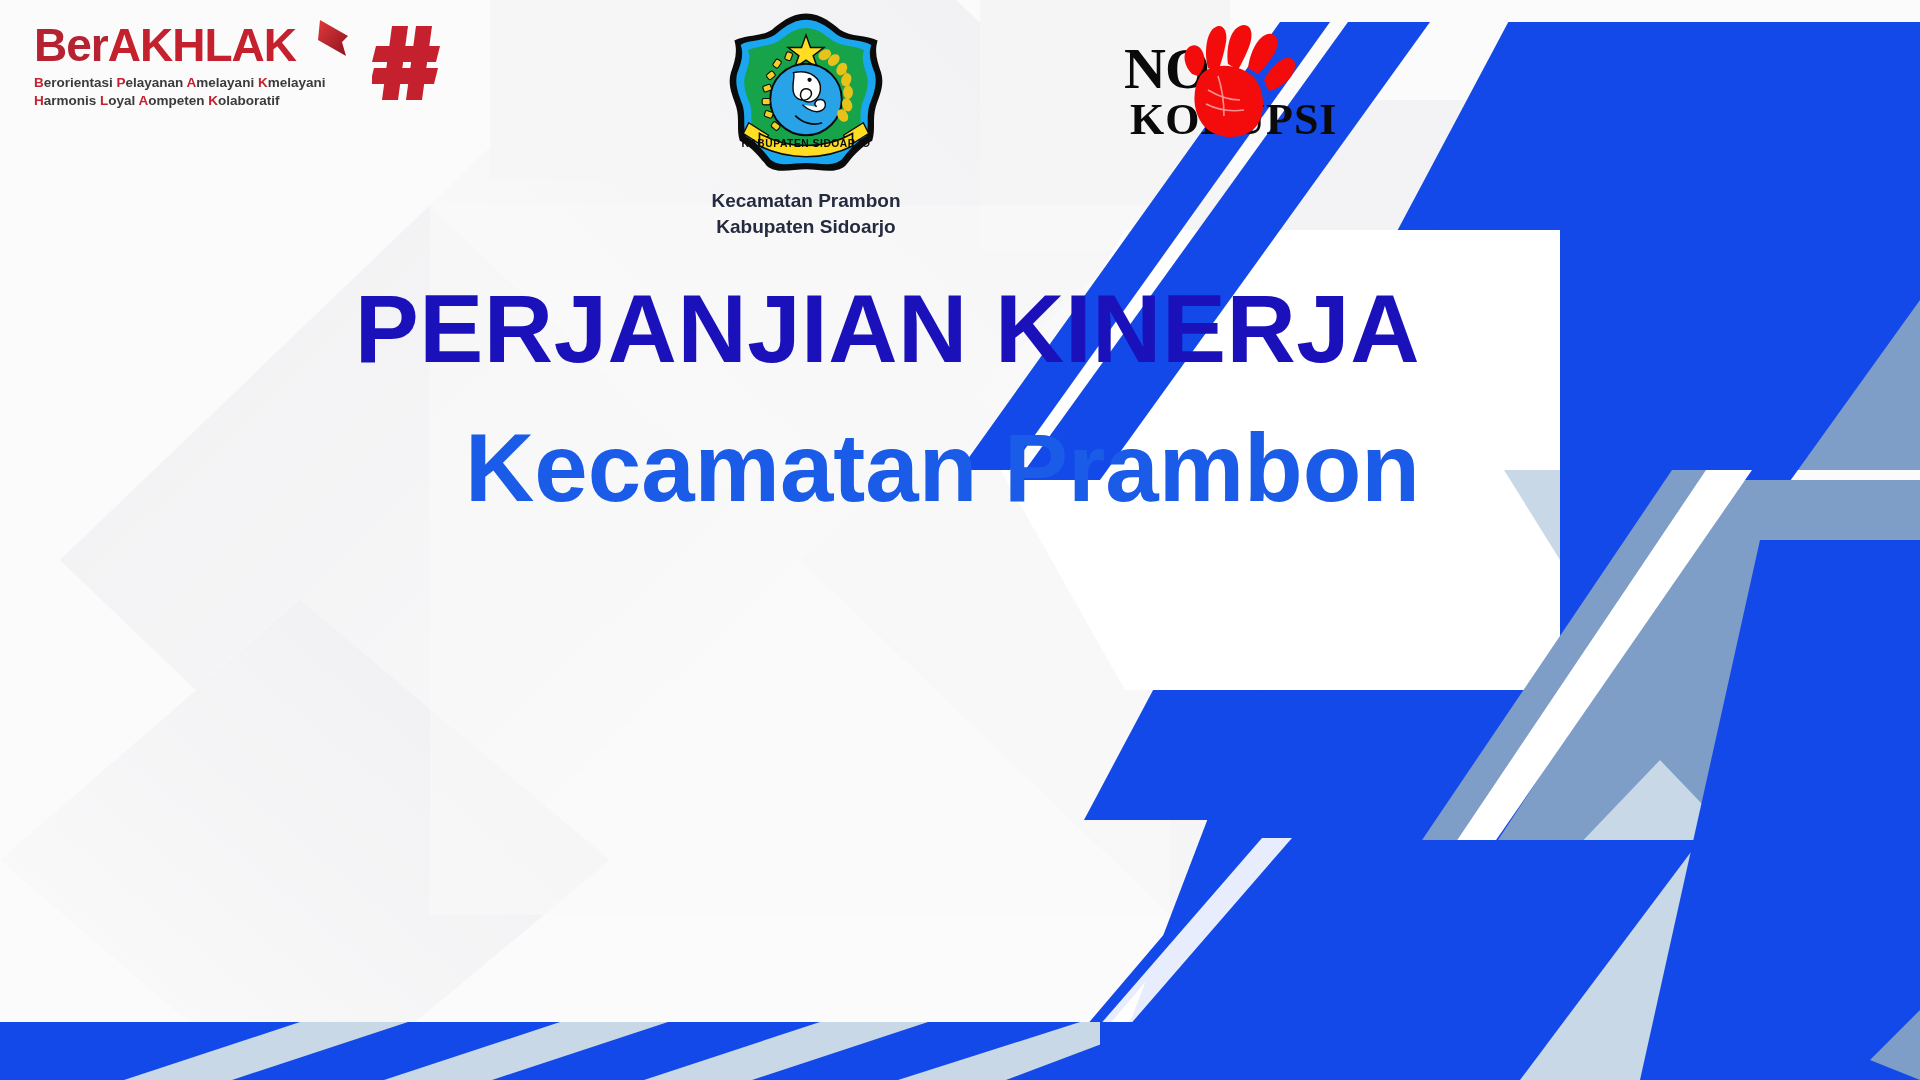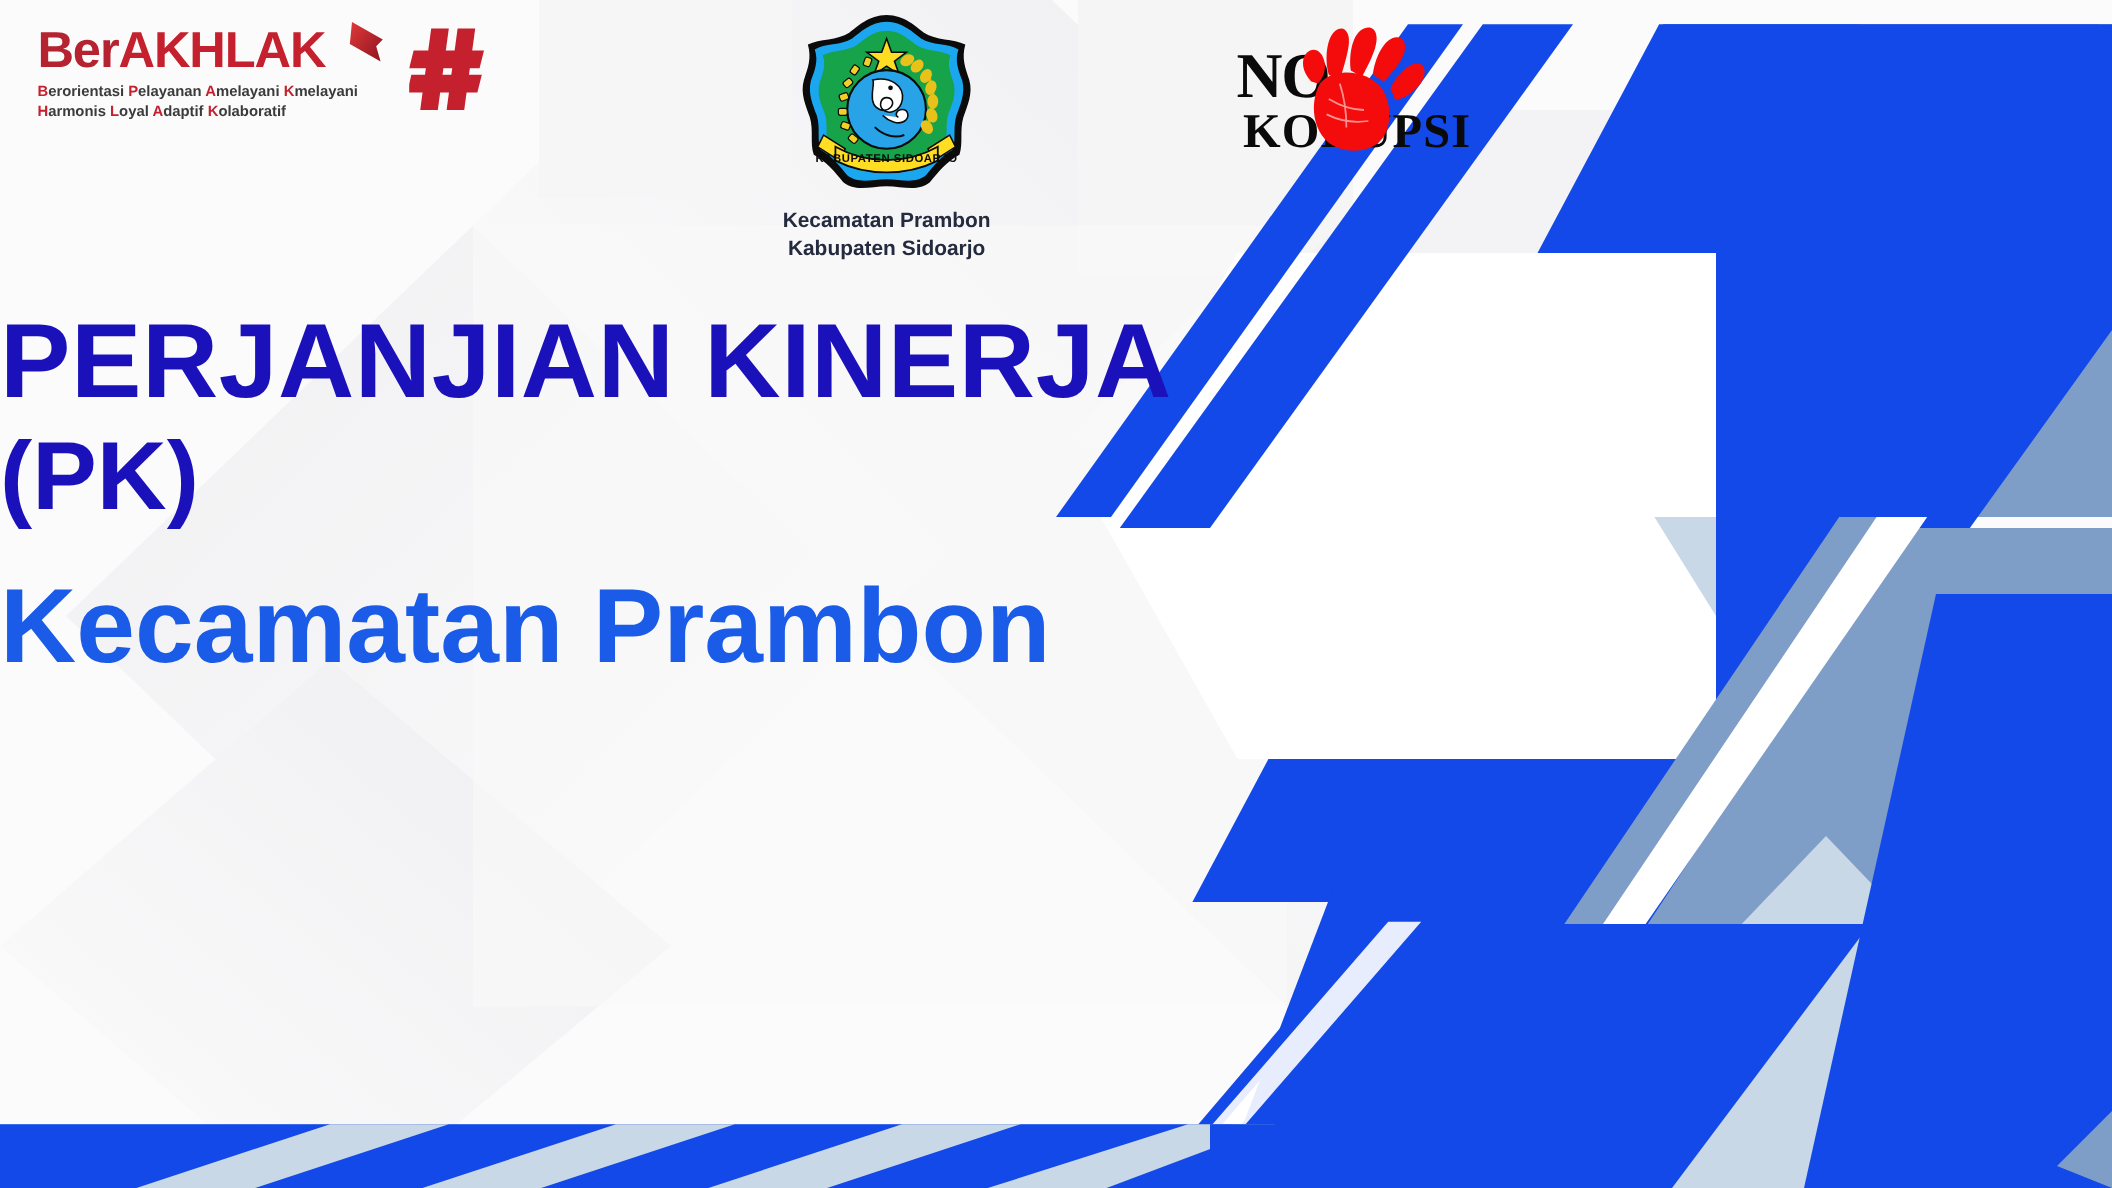--- a/index.html
+++ b/index.html
@@ -66,21 +66,21 @@
     font-family:"Liberation Serif", serif;
     font-weight:bold; color:#0a0a0a; line-height:1;
   }
   .kt-no { position:absolute; left:2px; top:4px; font-size:58px; letter-spacing:-1px; }
   .kt-kor { position:absolute; left:8px; top:62px; font-size:44px; letter-spacing:1px; }
   .korupsi-hand { position:absolute; left:52px; top:0px; width:124px; height:122px; }
 
   
   .titles {
     position:absolute; left:0; top:278px; width:1420px;
-    text-align:left; z-index:7;
+    text-align:right; z-index:7;padding-left:33px;
   }
   .t-main {
     font-size:96px; font-weight:bold; color:#1b11bb;
     letter-spacing:0.5px; line-height:1.06; white-space:nowrap;
   }
   .t-pk {
     font-size:88px; font-weight:bold; color:#1b11bb;
     line-height:1.12; margin-top:4px;
   }
   .t-tahun {
@@ -180,21 +180,21 @@
           </linearGradient>
             </defs>
           <path d="M8 4 L36 20 L30 26 L34 40 L6 24 Z" fill="url(#chg)"></path>
         </svg>
       </div>
       <div class="berakhlak-tag">
         <div>
           <span class="hl">B</span><span>erorientasi </span><span class="hl">P</span><span>elayanan </span><span class="hl">A</span><span>melayani </span><span class="hl">K</span><span>melayani</span>
         </div>
         <div>
-          <span class="hl">H</span><span>armonis </span><span class="hl">L</span><span>oyal </span><span class="hl">A</span><span>daptif </span><span class="hl">K</span><span>olaboratif</span>
+          <span class="hl">H</span><span>armonis </span><span class="hl">L</span><span>oyal </span><span class="hl">A</span><span>ompeten </span><span class="hl">K</span><span>olaboratif</span>
         </div>
       </div>
     </div>
 
     <div class="bangga">
       <svg class="bangga-hash" viewBox="0 0 68 78">
         <g fill="#c4202d">
           <polygon points="20,2 36,2 26,76 10,76"></polygon>
           <polygon points="44,2 60,2 50,76 34,76"></polygon>
           <polygon points="4,22 68,22 64,38 0,38"></polygon>
@@ -320,17 +320,16 @@
           <path d="M34 72 C44 78 54 82 66 82"></path>
           <path d="M32 86 C44 92 56 94 70 92"></path>
           <path d="M44 58 C48 70 50 84 50 98"></path>
         </g>
       </svg>
     </div>
   </div>
 
   <div class="titles">
     <div class="t-main">PERJANJIAN KINERJA</div>
-    <div class="t-pk">(PK)</div>
     <div class="t-kec">Kecamatan Prambon</div>
   </div>
 
 </div>
 
 </body></html>

